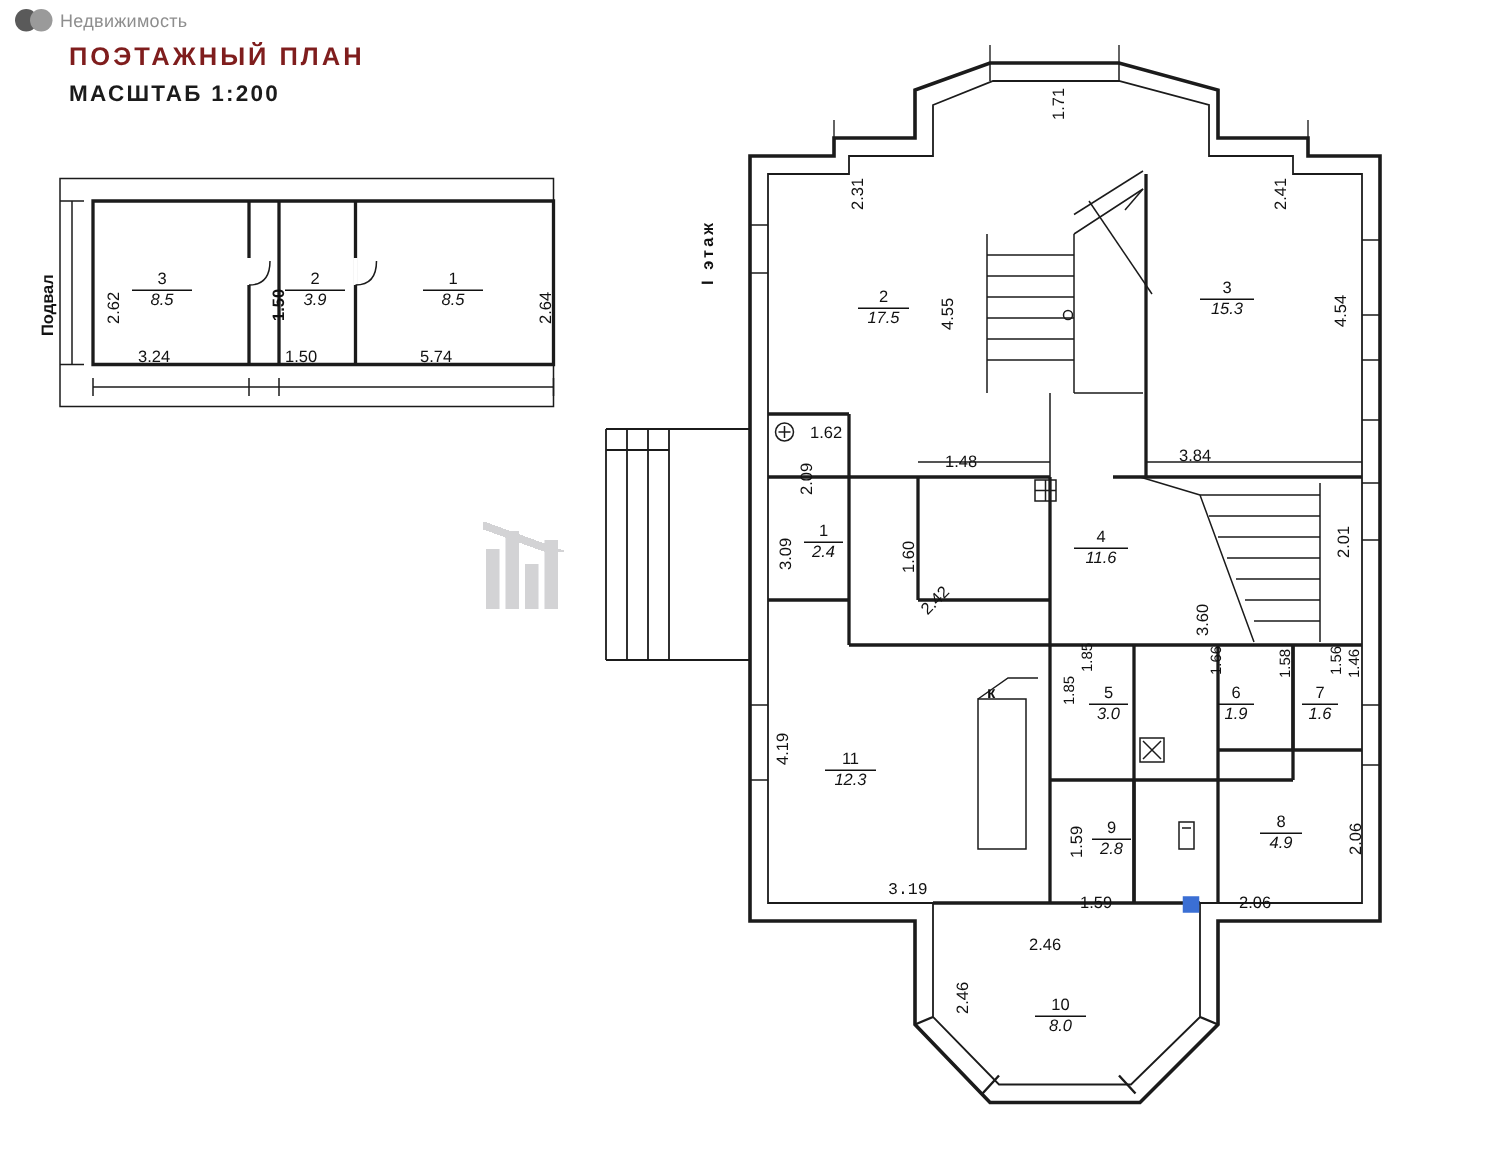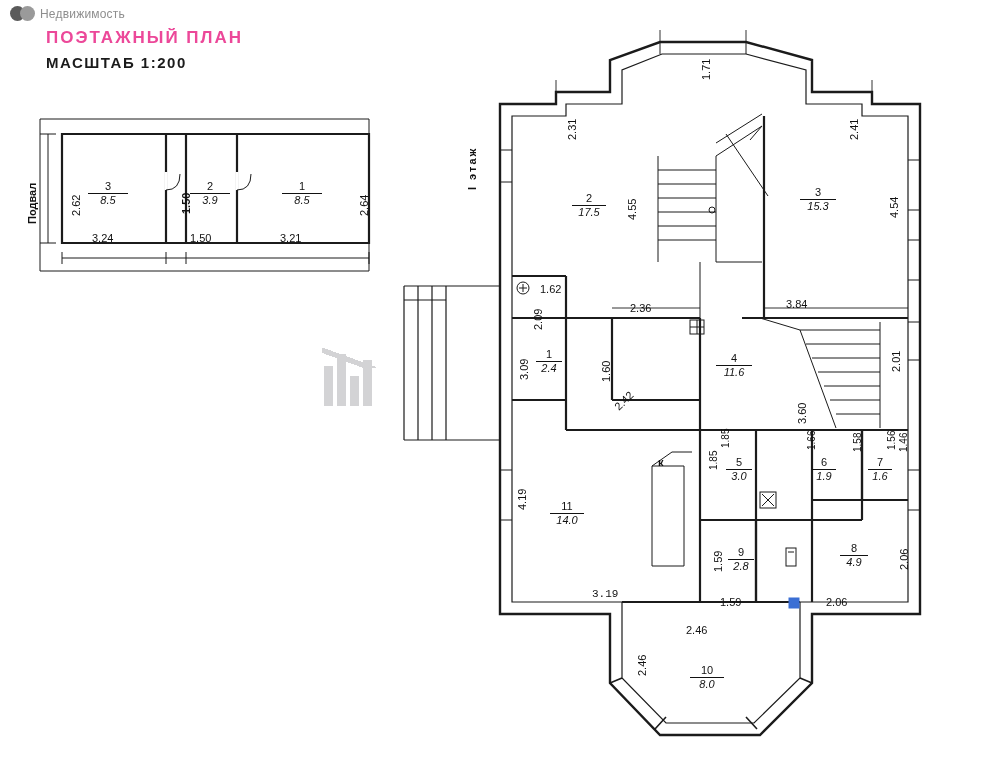--- a/index.html
+++ b/index.html
@@ -13,21 +13,21 @@
   #root{position:relative;width:993px;height:768px;}
 
   
   .wm-top{position:absolute;left:10px;top:6px;display:flex;align-items:center;gap:5px;}
   .wm-top .wm-circles{display:flex;align-items:center;}
   .wm-top .c1{width:15px;height:15px;border-radius:50%;background:#5a5a5a;}
   .wm-top .c2{width:15px;height:15px;border-radius:50%;background:#9a9a9a;margin-left:-5px;}
   .wm-top .wm-text{font-size:12px;color:#8e8e8e;letter-spacing:.2px;}
 
   
-  .title{position:absolute;left:46px;top:28px;font-size:17px;font-weight:bold;letter-spacing:2px;color:#ec4899;}
+  .title{position:absolute;left:46px;top:28px;font-size:17px;font-weight:bold;letter-spacing:2px;color:#7f1d1d;}
   .subtitle{position:absolute;left:46px;top:54px;font-size:15px;font-weight:bold;letter-spacing:1.5px;color:#1b1b1b;}
 
   
   .wm-center{position:absolute;left:322px;top:348px;display:flex;align-items:center;gap:14px;opacity:.30;}
   .wm-center .logo{width:54px;height:58px;position:relative;}
   .wm-center .logo .bar{position:absolute;bottom:0;background:#6f6f78;}
   .wm-center .logo .b1{left:2px;width:9px;height:40px;}
   .wm-center .logo .b2{left:15px;width:9px;height:52px;}
   .wm-center .logo .b3{left:28px;width:9px;height:30px;}
   .wm-center .logo .b4{left:41px;width:9px;height:46px;}
@@ -253,21 +253,21 @@
     <span class="area">3.9</span>
   </div>
   <div class="room" style="left:282px;top:180px;width:40px;">
     <span class="num">1</span>
     <span class="div"></span>
     <span class="area">8.5</span>
   </div>
 
   <div class="lbl" style="left:92px;top:232px;">3.24</div>
   <div class="lbl" style="left:190px;top:232px;">1.50</div>
-  <div class="lbl" style="left:280px;top:232px;">3.21</div>
+  <div class="lbl" style="left:280px;top:232px;">5.74</div>
 
   <div class="lbl b rot" style="left:466px;top:190px;transform:rotate(-90deg);letter-spacing:2px;">I этаж</div>
 
   <div class="lbl rot" style="left:700px;top:80px;transform:rotate(-90deg);">1.71</div>
   <div class="lbl rot" style="left:566px;top:140px;transform:rotate(-90deg);">2.31</div>
   <div class="lbl rot" style="left:848px;top:140px;transform:rotate(-90deg);">2.41</div>
 
   <div class="room" style="left:572px;top:192px;width:34px;">
     <span class="num">2</span>
     <span class="div"></span>
@@ -277,21 +277,21 @@
 
   <div class="room" style="left:800px;top:186px;width:36px;">
     <span class="num">3</span>
     <span class="div"></span>
     <span class="area">15.3</span>
   </div>
   <div class="lbl rot" style="left:888px;top:218px;transform:rotate(-90deg);">4.54</div>
 
   <div class="lbl" style="left:540px;top:283px;">1.62</div>
 
-  <div class="lbl" style="left:630px;top:302px;">2.36</div>
+  <div class="lbl" style="left:630px;top:302px;">1.48</div>
   <div class="lbl" style="left:786px;top:298px;">3.84</div>
 
   <div class="room" style="left:536px;top:348px;width:26px;">
     <span class="num">1</span>
     <span class="div"></span>
     <span class="area">2.4</span>
   </div>
   <div class="lbl rot" style="left:532px;top:330px;transform:rotate(-90deg);">2.09</div>
   <div class="lbl rot" style="left:518px;top:380px;transform:rotate(-90deg);">3.09</div>
   <div class="lbl rot" style="left:600px;top:382px;transform:rotate(-90deg);">1.60</div>
@@ -341,21 +341,21 @@
     <span class="num">9</span>
     <span class="div"></span>
     <span class="area">2.8</span>
   </div>
   <div class="lbl rot" style="left:712px;top:572px;transform:rotate(-90deg);">1.59</div>
   <div class="lbl" style="left:720px;top:596px;">1.59</div>
 
   <div class="room" style="left:550px;top:500px;width:34px;">
     <span class="num">11</span>
     <span class="div"></span>
-    <span class="area">14.0</span>
+    <span class="area">12.3</span>
   </div>
   <div class="lbl rot" style="left:516px;top:510px;transform:rotate(-90deg);">4.19</div>
   <div class="lbl" style="left:592px;top:588px;font-family:Liberation Mono, monospace;">3.19</div>
   <div class="lbl b" style="left:658px;top:456px;">к</div>
 
   <div class="room" style="left:690px;top:664px;width:34px;">
     <span class="num">10</span>
     <span class="div"></span>
     <span class="area">8.0</span>
   </div>

